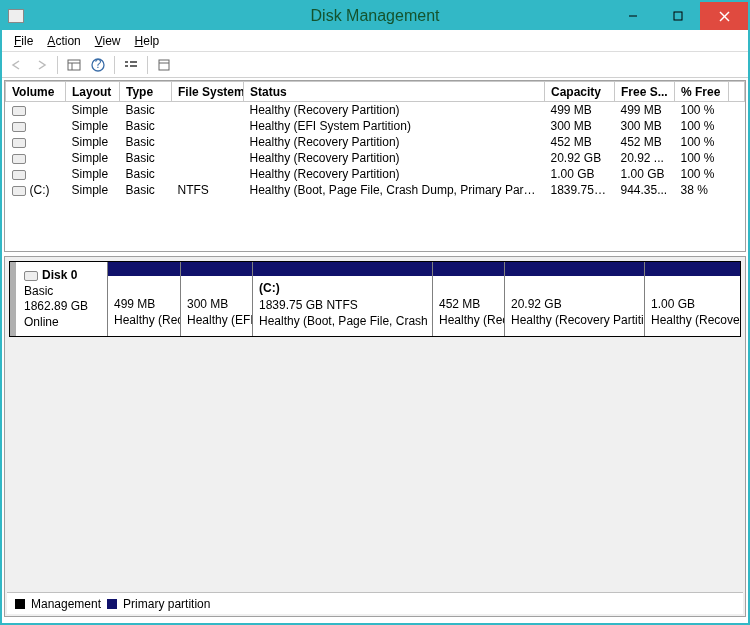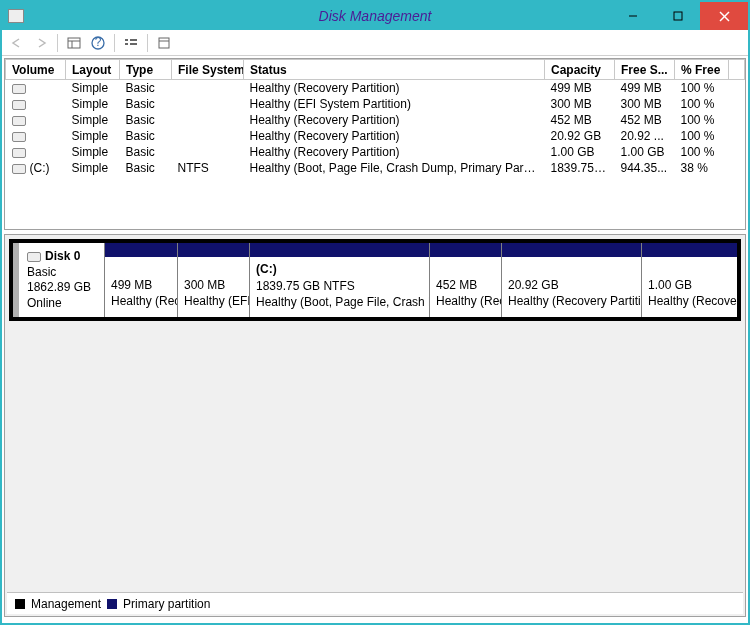--- a/index.html
+++ b/index.html
@@ -1,39 +1,39 @@
 <!DOCTYPE html>
 <html><head>
 <meta charset="utf-8">
 <style>
   * { box-sizing: border-box; font-family: "Segoe UI", Tahoma, sans-serif; font-size: 12px; }
   body { margin: 0; padding:0; background:#fff; }
   .window { width:750px; height:625px; border:2px solid #32b8c6; background:#fff; display:flex; flex-direction:column;}
   .titlebar { height:28px; background:#32b8c6; display:flex; align-items:center; color:#000; position:relative; }
   .titlebar .icon { width:16px; height:14px; margin:0 6px; background:#eee; border:1px solid #888; }
-  .titlebar .title { position:absolute; left:50%; transform:translateX(-50%); font-size:14px; color:#4c1d95;font-style:italic;}
+  .titlebar .title { position:absolute; left:50%; transform:translateX(-50%); font-size:16px; color:#14532d;}
   .titlebar .controls { margin-left:auto; display:flex; height:100%;}
   .titlebar .ctrl { width:45px; display:flex; align-items:center; justify-content:center; color:#000;}
   .titlebar .ctrl.close { background:#e04a3f; color:#fff; width:48px;}
   .menubar { height:22px; display:flex; align-items:center; padding:0 6px; gap:2px; border-bottom:1px solid #ddd;}
   .menubar .menu { padding:2px 6px; }
   .menubar .menu span.ul { text-decoration:underline; }
   .toolbar { height:26px; display:flex; align-items:center; padding:0 4px; gap:2px; border-bottom:1px solid #d0d0d0;}
   .toolbar .btn { width:22px; height:22px; display:flex; align-items:center; justify-content:center; border:1px solid transparent; color:#555;}
   .toolbar .btn.disabled { color:#bbb;}
   .toolbar .sep { width:1px; height:18px; background:#ccc; margin:0 3px;}
 
   .volumelist { border:1px solid #a0a0a0; margin:2px; background:#fff; height:172px; overflow:hidden;}
   .volumelist table { width:100%; border-collapse:collapse; table-layout:fixed;}
   .volumelist th { text-align:left; font-weight:bold; background:#fff; border:1px solid #c8c8c8; padding:2px 6px; height:20px; overflow:hidden; white-space:nowrap;}
   .volumelist td { padding:1px 6px; white-space:nowrap; overflow:hidden; text-overflow:ellipsis;}
   .disk-icon { display:inline-block; width:14px; height:10px; background:#eee; border:1px solid #888; border-radius:2px; margin-right:4px; vertical-align:middle;}
 
   .graphpanel { border:1px solid #a0a0a0; margin:2px; background:#f0f0f0; flex:1; display:flex; flex-direction:column;}
-  .diskrow { display:flex; background:#fff; border:4px solid #000000; margin:4px;}
+  .diskrow { display:flex; background:#fff; border:1px solid #000000; margin:4px;}
   .diskinfo { width:98px; border-right:1px solid #808080; padding:6px; background:#fff; position:relative;}
   .diskinfo .graybar { position:absolute; left:0; top:0; width:6px; height:100%; background:#b0b0b0;}
   .diskinfo .txt { margin-left:8px; line-height:1.3;}
   .parts { display:flex; flex:1;}
   .part { border-left:1px solid #808080; padding:0; overflow:hidden; display:flex; flex-direction:column;}
   .part:first-child { border-left:none;}
   .part .stripe { height:14px; background:#10116b;}
   .part .body { padding:4px 6px; font-size:11.5px; line-height:1.35; white-space:nowrap; overflow:hidden;}
   .part .body .bold { font-weight:bold;}
 
@@ -64,20 +64,26 @@
         </div>
       <div class="ctrl close">
           <svg width="11" height="11">
             <line x1="1" y1="1" x2="10" y2="10" stroke="#fff" stroke-width="1.4"></line>
             <line x1="10" y1="1" x2="1" y2="10" stroke="#fff" stroke-width="1.4"></line>
           </svg>
         </div>
     </div>
   </div>
 
+  <div class="menubar">
+    <div class="menu"><span class="ul">F</span>ile</div>
+    <div class="menu"><span class="ul">A</span>ction</div>
+    <div class="menu"><span class="ul">V</span>iew</div>
+    <div class="menu"><span class="ul">H</span>elp</div>
+  </div>
 
   <div class="toolbar">
     <div class="btn disabled">
         <svg width="14" height="12">
           <path d="M9 2 L3 6 L9 10" fill="none" stroke="#bbb" stroke-width="1.5"></path>
         </svg>
       </div>
     <div class="btn disabled">
         <svg width="14" height="12">
           <path d="M5 2 L11 6 L5 10" fill="none" stroke="#bbb" stroke-width="1.5"></path>

